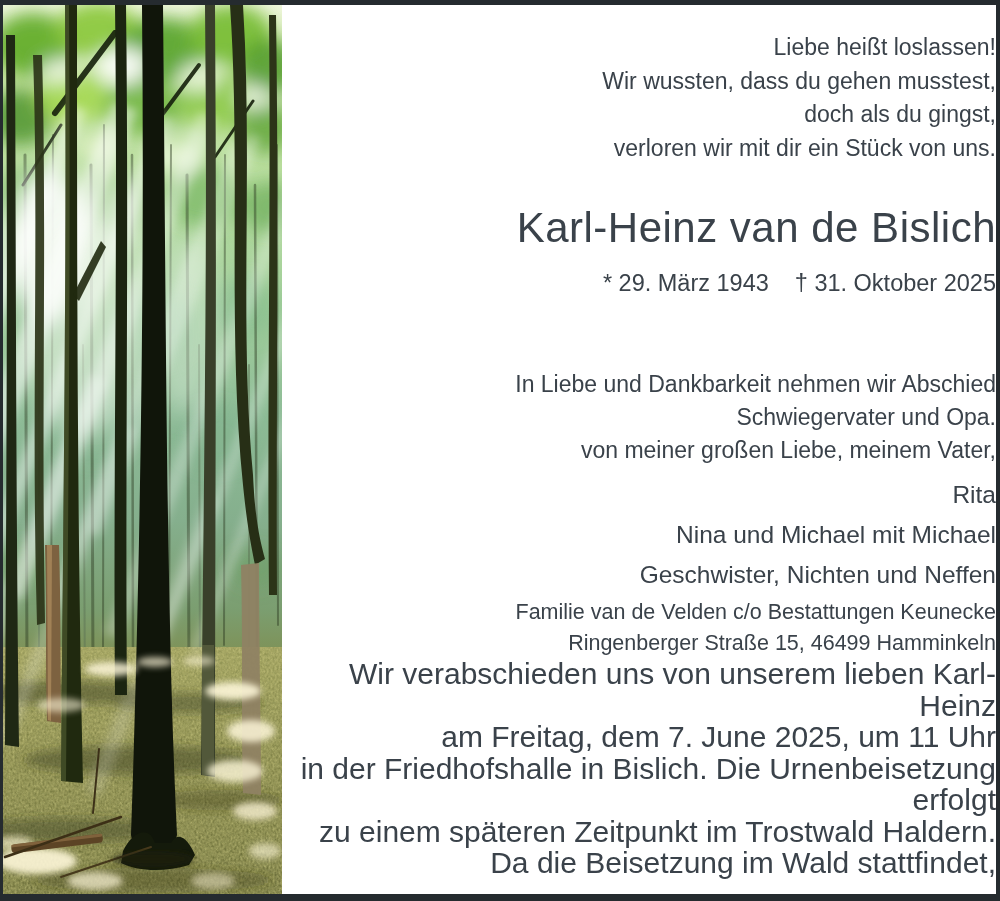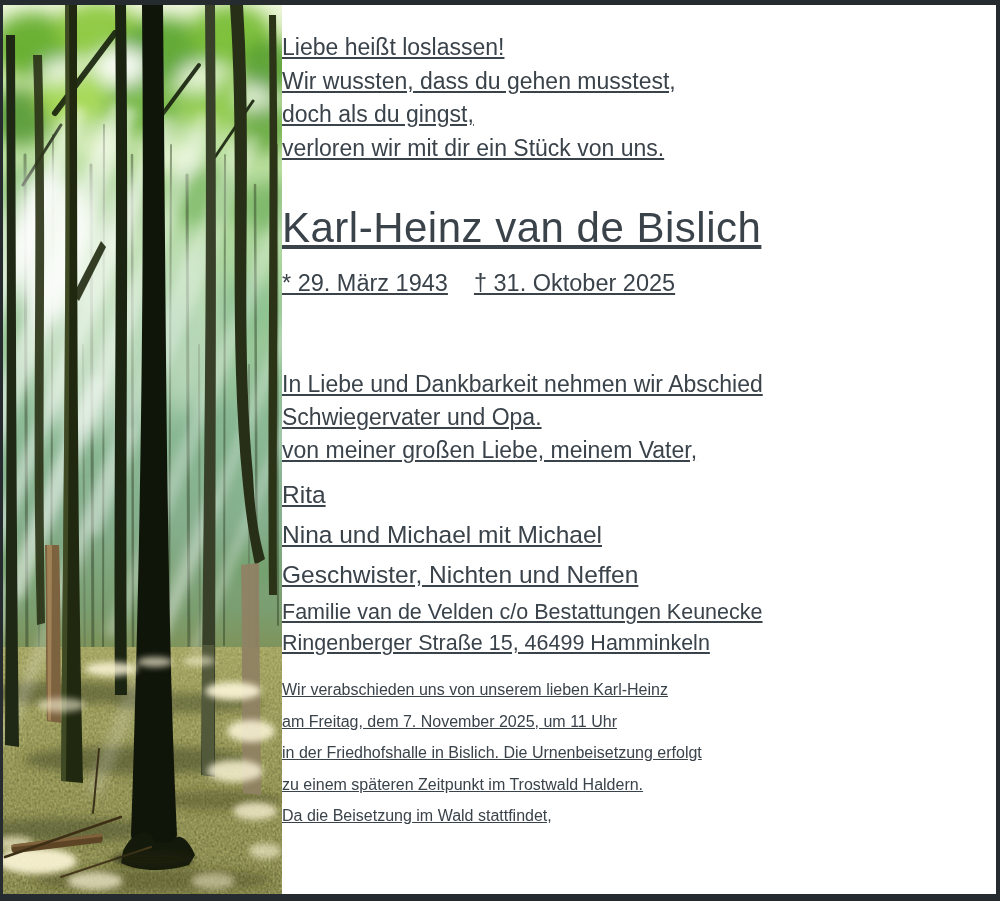--- a/index.html
+++ b/index.html
@@ -20,22 +20,21 @@
     position: absolute;
     left: 0; top: 0;
     width: 279px;
     height: 889px;
     overflow: hidden;
   }
   .photo svg { display: block; width: 279px; height: 889px; }
   .content {
     position: absolute;
     left: 279px; right: 0; top: 0; bottom: 0;
-    text-align: left;
-    text-decoration: underline;
+    text-align: right;
   }
   .poem {
     padding-top: 26px;
     font-size: 23px;
     line-height: 33.5px;
   }
   .deceased-name {
     margin: 38px 0 0 0;
     font-size: 42px;
     font-weight: normal;
@@ -57,22 +56,22 @@
     margin-top: 8px;
     font-size: 24.5px;
     line-height: 40px;
   }
   .contact {
     margin-top: 2px;
     font-size: 21.5px;
     line-height: 30.5px;
   }
   .announcement {
-    margin-top: 16px;
-    font-size: 16px;
+    margin-top: 0;
+    font-size: 30px;
     line-height: 31.5px;
   }
 </style>
 </head>
 <body>
 
 <div class="page">
 
   <div class="photo">
     <svg viewBox="0 0 279 889" preserveAspectRatio="none" xmlns="http://www.w3.org/2000/svg">
@@ -282,20 +281,20 @@
       <div>Geschwister, Nichten und Neffen</div>
     </div>
 
     <div class="contact">
       <div>Familie van de Velden c/o Bestattungen Keunecke</div>
       <div>Ringenberger Straße 15, 46499 Hamminkeln</div>
     </div>
 
     <div class="announcement">
       <div>Wir verabschieden uns von unserem lieben Karl-Heinz</div>
-      <div>am Freitag, dem 7. November 2025, um 11 Uhr</div>
+      <div>am Freitag, dem 7. June 2025, um 11 Uhr</div>
       <div>in der Friedhofshalle in Bislich. Die Urnenbeisetzung erfolgt</div>
       <div>zu einem späteren Zeitpunkt im Trostwald Haldern.</div>
       <div>Da die Beisetzung im Wald stattfindet,</div>
     </div>
 
   </div>
 </div>
 
 </body></html>

